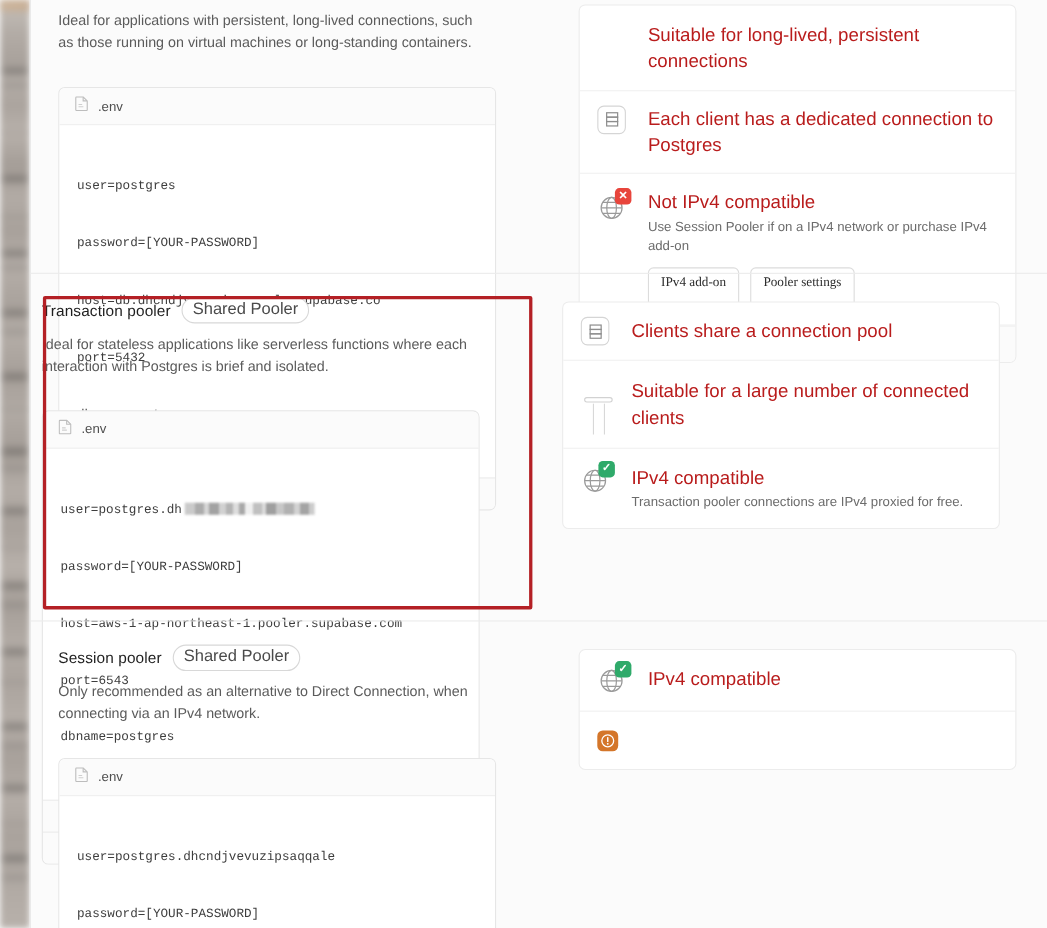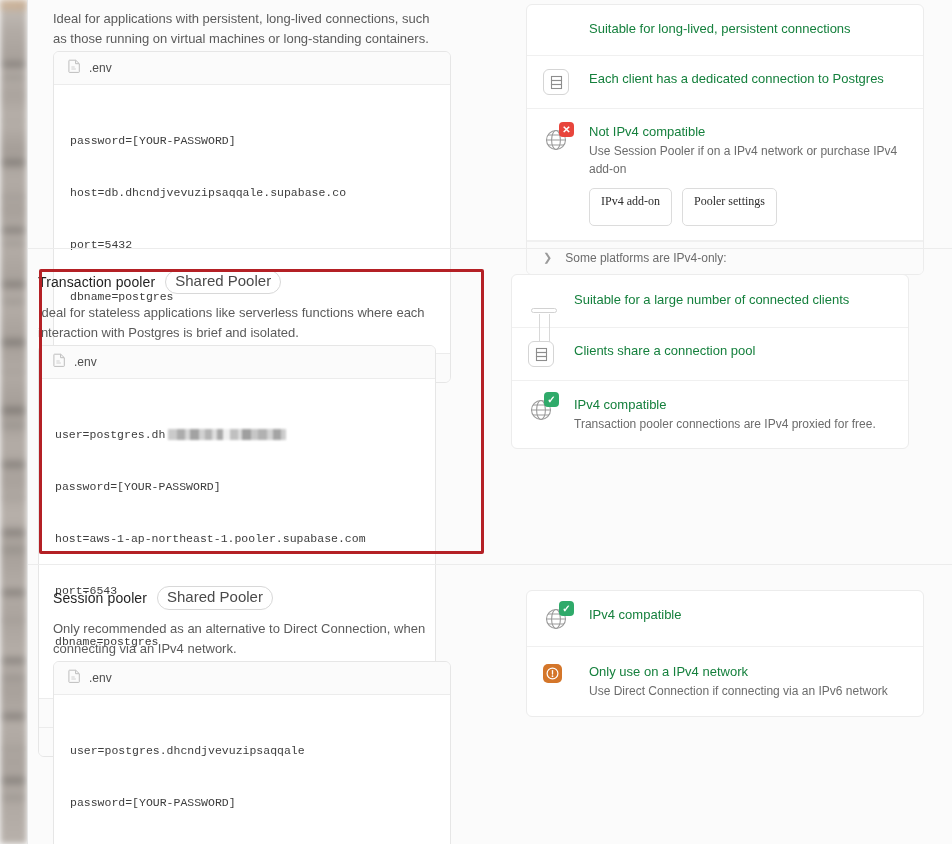--- a/index.html
+++ b/index.html
@@ -70,21 +70,21 @@
     padding: 2px 9px 3px; font-size: 15px; color: #4a4a4a; background: #fff;
     line-height: 1.1;
   }
   .sec-desc {
     margin-top: 9px; font-size: 13px; color: #5b5b5b; line-height: 1.55;
     max-width: 392px;
   }
 
   
   .code-card {
-    margin-top: 2px; width: 398px;
+    margin-top: 30px; width: 398px;
     border: 1px solid #e6e6e6; border-radius: 6px;
     background: #fff; overflow: hidden;
   }
   .code-head {
     display: flex; align-items: center; gap: 8px;
     padding: 7px 14px; border-bottom: 1px solid #ececec; background: #fbfbfb;
   }
   .code-head .fname { font-size: 12px; color: #4f4f4f; }
   .code-body {
     padding: 12px 16px 13px;
@@ -120,21 +120,21 @@
     overflow: hidden; width: 398px;
   }
   .feat-row {
     display: flex; align-items: flex-start; gap: 0;
     padding: 13px 16px; border-bottom: 1px solid #f0f0f0;
     position: relative;
   }
   .feat-row:last-child { border-bottom: none; }
   .feat-ico { width: 46px; flex: 0 0 46px; position: relative; min-height: 22px; }
   .feat-txt { flex: 1; padding-top: 1px; }
-  .feat-title { font-size: 13px; color: #15803d; line-height: 1.4; }
+  .feat-title { font-size: 17px; color: #b91c1c; line-height: 1.4; }
   .feat-sub { font-size: 12px; color: #6c6c6c; line-height: 1.45; margin-top: 2px; }
   .btn-row { display: flex; gap: 10px; margin-top: 10px; }
   .btn {
     border: 1px solid #dcdcdc; background: #fff; border-radius: 5px;
     padding: 5px 11px 16px; font-size: 12px; color: #2d2d2d;
     font-family: Liberation Serif, serif; cursor: pointer;
   }
   .feat-foot {
     display: flex; align-items: center; gap: 13px;
     padding: 9px 16px; border-top: 1px solid #f0f0f0;
@@ -218,20 +218,21 @@
             <span>
               <svg width="13" height="14" viewBox="0 0 13 14">
                   <path d="M1.5 1.2h6.2l3.6 3.5v8.1a.6.6 0 0 1-.6.6H1.5a.6.6 0 0 1-.6-.6V1.8a.6.6 0 0 1 .6-.6z" fill="none" stroke="#bdbdbd" stroke-width="1"></path>
                   <path d="M7.6 1.3v3.4h3.5" fill="none" stroke="#bdbdbd" stroke-width="1"></path>
                   <path d="M3.4 8h3.3M3.4 10h4.4" stroke="#cfcfcf" stroke-width="1"></path>
                 </svg>
             </span>
             <span class="fname">.env</span>
           </div>
           <div class="code-body">
+            <div class="code-line">user=postgres</div>
             <div class="code-line">password=[YOUR-PASSWORD]</div>
             <div class="code-line">host=db.dhcndjvevuzipsaqqale.supabase.co</div>
             <div class="code-line">port=5432</div>
             <div class="code-line">dbname=postgres</div>
           </div>
           <div class="code-foot clickable">
             <span class="chev">❯</span>
             <span>View parameters</span>
           </div>
         </div>
@@ -320,43 +321,43 @@
           <div class="code-foot">Does not support PREPARE statements</div>
           <div class="code-foot clickable" style="border-top:1px solid #ececec;">
             <span class="chev">❯</span>
             <span>View parameters</span>
           </div>
         </div>
       </div>
 
       <div class="col-right">
         <div class="feat-card">
-          <div class="feat-row" style="padding:15px 16px;">
-            <div class="feat-ico">
-              <div class="pool-bar"></div>
-              <div class="pool-leg" style="left:11px; top:24px; height:28px;"></div>
-              <div class="pool-leg" style="left:21px; top:24px; height:28px;"></div>
-            </div>
-            <div class="feat-txt">
-              <div class="feat-title">Suitable for a large number of connected clients</div>
-            </div>
-          </div>
-
           <div class="feat-row" style="padding:13px 16px;">
             <div class="feat-ico">
               <div class="ico-db-box">
                 <svg width="13" height="15" viewBox="0 0 13 15">
                     <rect x="1.5" y="1.5" width="10" height="4" fill="none" stroke="#8d8d8d" stroke-width="1.1"></rect>
                     <rect x="1.5" y="5.5" width="10" height="4" fill="none" stroke="#8d8d8d" stroke-width="1.1"></rect>
                     <rect x="1.5" y="9.5" width="10" height="4" fill="none" stroke="#8d8d8d" stroke-width="1.1"></rect>
                   </svg>
               </div>
             </div>
             <div class="feat-txt">
               <div class="feat-title">Clients share a connection pool</div>
+            </div>
+          </div>
+
+          <div class="feat-row" style="padding:15px 16px;">
+            <div class="feat-ico">
+              <div class="pool-bar"></div>
+              <div class="pool-leg" style="left:11px; top:24px; height:28px;"></div>
+              <div class="pool-leg" style="left:21px; top:24px; height:28px;"></div>
+            </div>
+            <div class="feat-txt">
+              <div class="feat-title">Suitable for a large number of connected clients</div>
             </div>
           </div>
 
           <div class="feat-row" style="padding:14px 16px;">
             <div class="feat-ico">
               <div class="ico-globe" style="margin-top:2px;">
                 <svg width="26" height="26" viewBox="0 0 26 26">
                     <circle cx="13" cy="13" r="9.5" fill="none" stroke="#9a9a9a" stroke-width="1.1"></circle>
                     <ellipse cx="13" cy="13" rx="4.4" ry="9.5" fill="none" stroke="#9a9a9a" stroke-width="1.1"></ellipse>
                     <path d="M3.6 13h18.8M5 8h16M5 18h16" stroke="#9a9a9a" stroke-width="1.1" fill="none"></path>
@@ -425,24 +426,20 @@
           <div class="feat-row" style="padding:15px 16px;">
             <div class="feat-ico">
               <div class="ico-warn" style="background:#d4762a;margin-top:2px;">
                 <svg width="13" height="13" viewBox="0 0 13 13">
                     <circle cx="6.5" cy="6.5" r="5.4" fill="none" stroke="#fff" stroke-width="1.2"></circle>
                     <path d="M6.5 3.6v3.4" stroke="#fff" stroke-width="1.3" stroke-linecap="round"></path>
                     <circle cx="6.5" cy="9.2" r=".85" fill="#fff"></circle>
                   </svg>
               </div>
             </div>
-            <div class="feat-txt">
-              <div class="feat-title">Only use on a IPv4 network</div>
-              <div class="feat-sub">Use Direct Connection if connecting via an IPv6 network</div>
-            </div>
           </div>
         </div>
       </div>
     </div>
 
   </div>
 
   <div class="annot"></div>
 </div>
 

